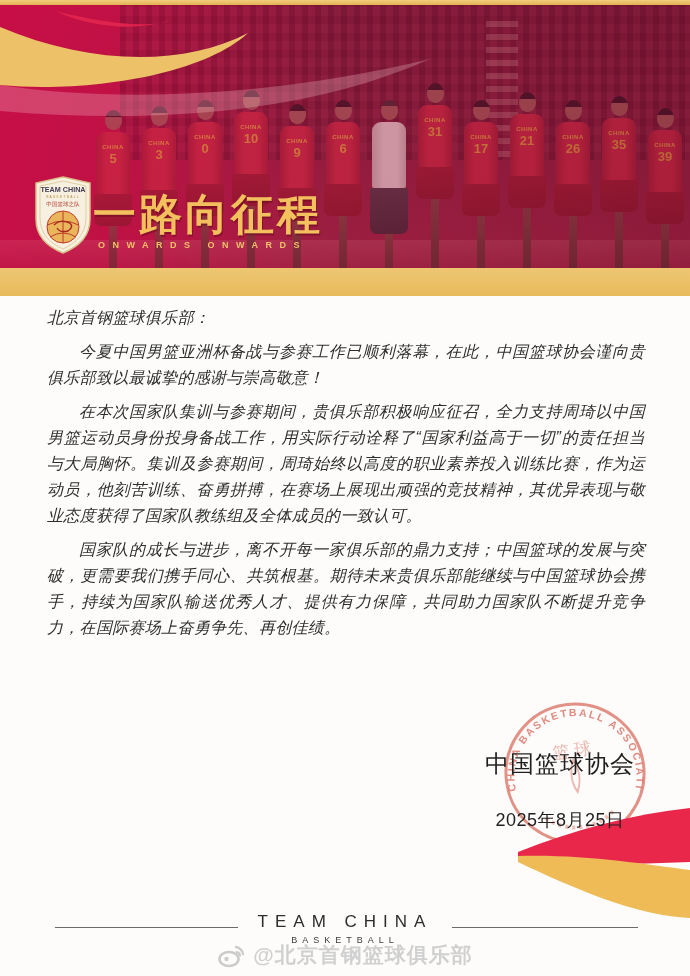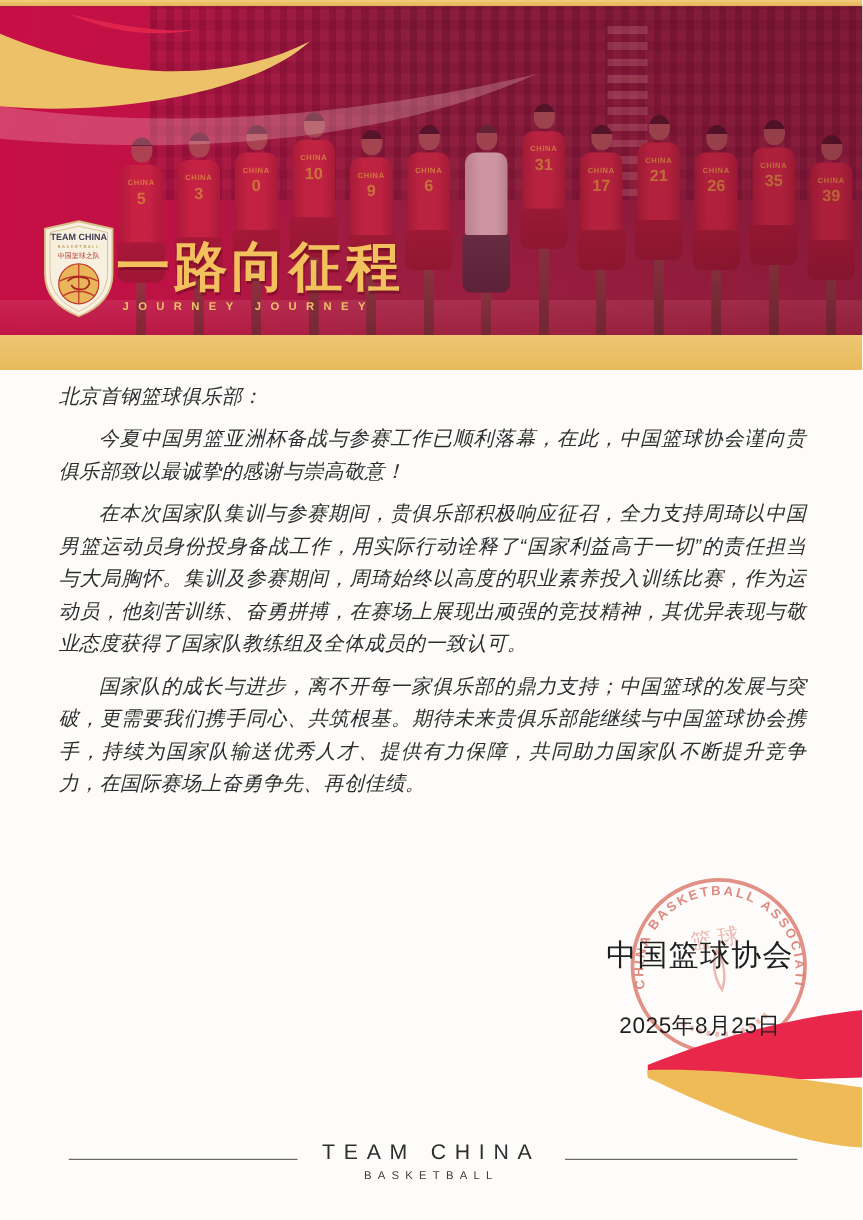--- a/index.html
+++ b/index.html
@@ -230,21 +230,21 @@
       <text x="33" y="17" text-anchor="middle" font-size="7.2" font-weight="bold" fill="#433b52">TEAM CHINA</text>
       <text x="33" y="23" text-anchor="middle" font-size="3.4" letter-spacing="1.2" fill="#b68f3f">BASKETBALL</text>
       <text x="33" y="31" text-anchor="middle" font-size="5.6" fill="#b23a2f">中国篮球之队</text>
       <circle cx="33" cy="52" r="16" fill="#e9b65c" stroke="#c0392b" stroke-width="1"></circle>
       <path d="M17.5 50 Q33 42 48.5 50 M20 62 Q33 54 46 62 M33 36.5 L33 68" fill="none" stroke="#c0392b" stroke-width="1"></path>
       <path d="M24 50 Q30 44 40 48 Q44 52 38 56 Q30 58 27 53" fill="none" stroke="#a8281f" stroke-width="1.4"></path>
     </svg>
 
     <div class="banner-title">
       <div class="title-cn">一路向征程</div>
-      <div class="title-en">JOURNEY JOURNEY</div>
+      <div class="title-en">ONWARDS ONWARDS</div>
     </div>
   </div>
 
   <div class="gold-bar"></div>
 
   <div class="letter">
     <p class="salutation">北京首钢篮球俱乐部：</p>
     <p class="para">今夏中国男篮亚洲杯备战与参赛工作已顺利落幕，在此，中国篮球协会谨向贵俱乐部致以最诚挚的感谢与崇高敬意！</p>
     <p class="para">在本次国家队集训与参赛期间，贵俱乐部积极响应征召，全力支持周琦以中国男篮运动员身份投身备战工作，用实际行动诠释了“国家利益高于一切”的责任担当与大局胸怀。集训及参赛期间，周琦始终以高度的职业素养投入训练比赛，作为运动员，他刻苦训练、奋勇拼搏，在赛场上展现出顽强的竞技精神，其优异表现与敬业态度获得了国家队教练组及全体成员的一致认可。</p>
     <p class="para">国家队的成长与进步，离不开每一家俱乐部的鼎力支持；中国篮球的发展与突破，更需要我们携手同心、共筑根基。期待未来贵俱乐部能继续与中国篮球协会携手，持续为国家队输送优秀人才、提供有力保障，共同助力国家队不断提升竞争力，在国际赛场上奋勇争先、再创佳绩。</p>
@@ -270,19 +270,28 @@
   </div>
 
   <span class="rule left"></span>
   <span class="rule right"></span>
 
   <div class="footer-logo">
     <div class="footer-team">TEAM CHINA</div>
     <div class="footer-sub">BASKETBALL</div>
   </div>
 
+  <div class="watermark">
+    <svg width="30" height="26" viewBox="0 0 30 26">
+      <ellipse cx="12" cy="17" rx="9.5" ry="7" fill="none" stroke="#cccccc" stroke-width="2.6"></ellipse>
+      <circle cx="9.5" cy="17" r="2.2" fill="#cccccc"></circle>
+      <path d="M19 5 a 9 9 0 0 1 7 7" fill="none" stroke="#cccccc" stroke-width="2.4" stroke-linecap="round"></path>
+      <path d="M19.5 10 a 4.5 4.5 0 0 1 3.6 3.6" fill="none" stroke="#cccccc" stroke-width="2.2" stroke-linecap="round"></path>
+    </svg>
+    <span>@北京首钢篮球俱乐部</span>
+  </div>
 
   <svg class="swoosh-br" width="172" height="130" viewBox="0 0 172 130">
     <path d="M0,52 C55,30 115,14 172,8 L172,62 C115,64 52,66 0,60 Z" fill="#e8274b"></path>
     <path d="M0,56 C65,54 125,64 172,70 L172,118 C118,116 55,88 0,62 Z" fill="#eebb56"></path>
   </svg>
 
 </div>
 
 </body></html>

